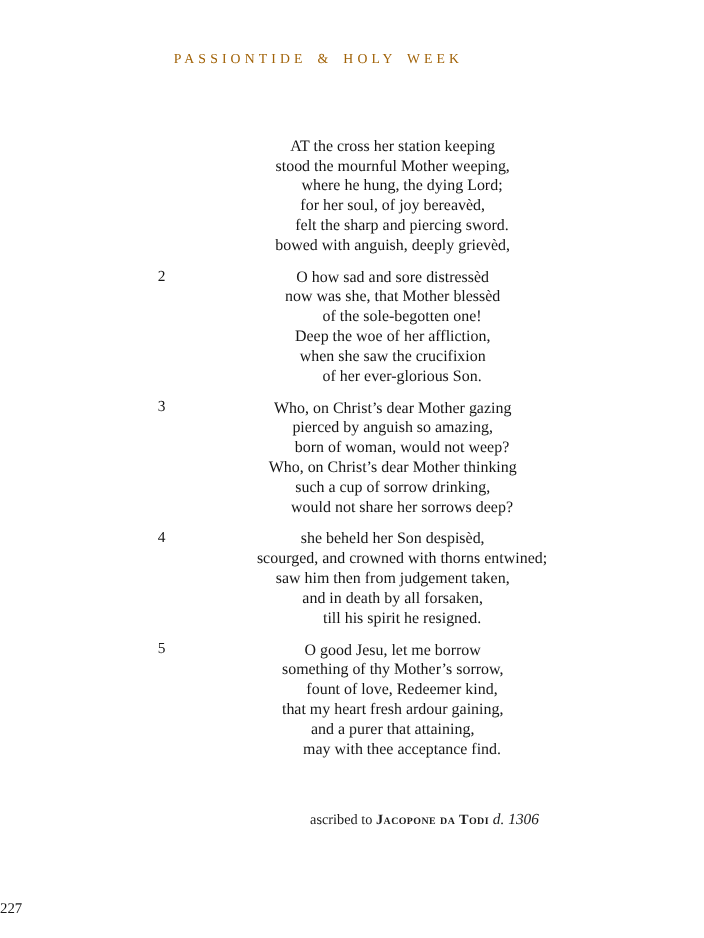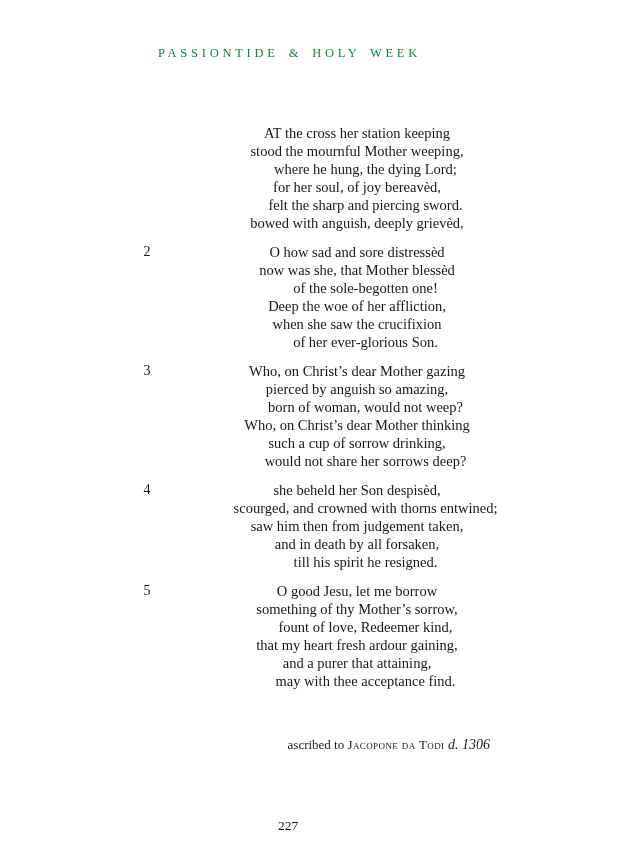--- a/index.html
+++ b/index.html
@@ -16,21 +16,21 @@
     font-family: "Liberation Serif", "DejaVu Serif", serif;
     overflow: hidden;
   }
   .running-head {
     position: absolute;
     left: 158px;
     top: 46px;
     font-size: 12.5px;
     letter-spacing: 0.30em;
     word-spacing: 0.25em;
-    color: #15803d;
+    color: #a16207;
   }
   .hymn-body {
     position: absolute;
     left: 134px;
     top: 124px;
     width: 420px;
   }
   .stanza {
     display: flex;
     margin-bottom: 11px;
@@ -59,36 +59,36 @@
     right: 150px;
     top: 736px;
     text-align: right;
     font-size: 13px;
     line-height: 17px;
     color: #1a1a1a;
   }
   .smallcaps {
     font-variant: small-caps;
     letter-spacing: 0.03em;
+    font-weight: bold;
   }
   .attr-prefix-italic {
     font-style: italic;
   }
   .attr-suffix {
     font-size: 14px;
   }
   .attr-suffix.italic-d {
     font-style: italic;
   }
   .page-number {
     position: absolute;
     left: 0;
     right: 64px;
     top: 818px;
-    text-align: center;
     font-size: 13.5px;
     color: #161616;
   }
 </style>
 </head>
 <body>
 
 <div class="page">
 
   <div class="running-head">PASSIONTIDE &amp; HOLY WEEK</div>

